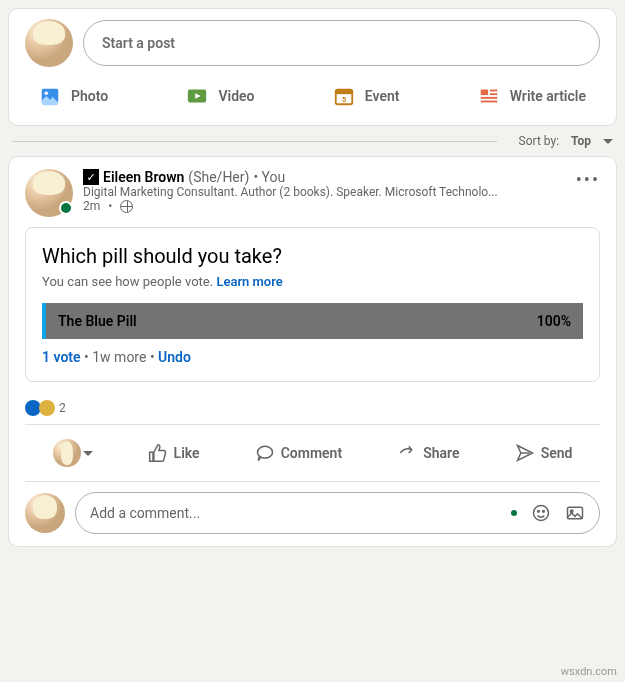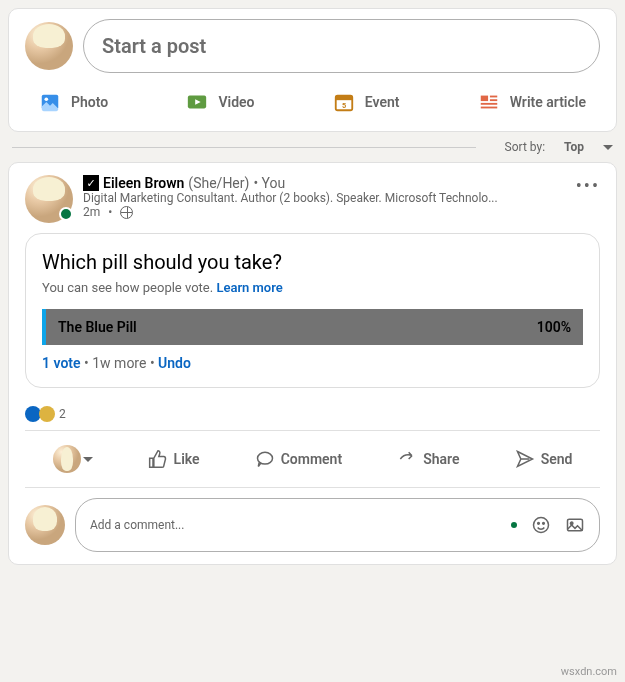--- a/index.html
+++ b/index.html
@@ -4,64 +4,64 @@
 <style>
 *{box-sizing:border-box;margin:0;padding:0;font-family:-apple-system,BlinkMacSystemFont,"Segoe UI",Roboto,sans-serif}
 body{background:#f3f2ef;padding:8px;width:625px}
 .card{background:#fff;border:1px solid #e0e0e0;border-radius:10px;margin-bottom:8px}
 .start-post{padding:10px 16px 6px}
 .sp-row{display:flex;align-items:center;gap:10px;margin-bottom:6px}
 .avatar{width:48px;height:48px;border-radius:50%;background:radial-gradient(circle at 30% 25%,#fdf0d8 0%,#e8c9a5 30%,#c9a67d 60%);position:relative;overflow:hidden;flex-shrink:0}
 .avatar::before{content:"";position:absolute;top:2px;left:8px;right:8px;height:24px;border-radius:50% 50% 40% 40%;background:#f7f0d3}
 .avatar.sm{width:40px;height:40px}
 .avatar.xs{width:28px;height:28px}
-.sp-input{flex:1;border:1px solid #b0b0b0;border-radius:28px;padding:14px 18px;color:#6e6e6e;font-size:20px;font-weight:600;cursor:pointer}
+.sp-input{flex:1;border:1px solid #b0b0b0;border-radius:28px;padding:14px 18px;color:#6e6e6e;font-size:14px;font-weight:600;cursor:pointer}
 .sp-actions{display:flex;justify-content:space-between;padding:2px 6px}
 .sp-btn{display:flex;align-items:center;gap:10px;padding:10px 8px;cursor:pointer;color:#666;font-size:14px;font-weight:600}
 .ic{width:22px;height:22px}
-.sort{display:flex;align-items:center;justify-content:flex-end;gap:19px;font-size:12px;color:#666;margin:4px 4px 8px}
+.sort{display:flex;align-items:center;justify-content:flex-end;gap:12px;font-size:12px;color:#666;margin:4px 4px 8px}
 .sort hr{flex:1;border:none;border-top:1px solid #ccc;margin-right:10px}
 .post{padding:12px 16px}
 .phead{display:flex;gap:10px;position:relative}
 .avatar-wrap{position:relative;flex-shrink:0}
 .presence{position:absolute;right:0;bottom:2px;width:14px;height:14px;background:#057642;border:2px solid #fff;border-radius:50%}
 .pinfo{flex:1;min-width:0}
 .name-row{display:flex;align-items:center;gap:4px;font-size:14px}
 .verified{width:16px;height:16px;background:#000;display:inline-flex;align-items:center;justify-content:center;color:#fff;font-size:11px}
 .name{font-weight:600}
 .pron{color:#666}
 .you{color:#666}
 .headline{color:#666;font-size:12px;white-space:nowrap;overflow:hidden;text-overflow:ellipsis;max-width:420px}
 .meta{color:#666;font-size:12px;display:flex;align-items:center;gap:8px}
 .globe{width:13px;height:13px;border:1.3px solid #666;border-radius:50%;position:relative}
 .globe::before,.globe::after{content:"";position:absolute;background:#666}
 .globe::before{left:0;right:0;top:50%;height:1px}
 .globe::after{top:0;bottom:0;left:50%;width:1px}
 .more{position:absolute;right:0;top:0;color:#666;font-size:18px;letter-spacing:2px;cursor:pointer}
 .ptext{margin:10px 0;font-size:14px}
 .hash{color:#0a66c2;font-weight:600;cursor:pointer}
-.poll{border:1px solid #ddd;border-radius:16px;padding:16px;margin:10px 0}
+.poll{border:1px solid #ddd;border-radius:8px;padding:16px;margin:10px 0}
 .pq{font-size:20px;font-weight:400;margin-bottom:6px}
 .psub{font-size:13px;color:#666;margin-bottom:14px}
 .learn{color:#0a66c2;font-weight:600;cursor:pointer}
 .popt{display:flex;align-items:center;justify-content:space-between;margin-bottom:10px;padding:10px 12px;font-size:14px;font-weight:600;border-left:4px solid #ccc;position:relative}
 .popt.win{background:#737373;border-left:4px solid #0ea5e9}
 .pfoot{font-size:14px;color:#666;margin-top:10px}
 .link{color:#0a66c2;font-weight:600;cursor:pointer}
 .reacts{display:flex;align-items:center;gap:4px;padding:8px 0;border-bottom:1px solid #e0e0e0;font-size:12px;color:#666}
 .ric{width:16px;height:16px;border-radius:50%}
 .ric.like{background:#0a66c2}
 .ric.cur{background:#ddb340;margin-left:-6px}
 .actions{display:flex;justify-content:space-around;padding:4px 0;border-bottom:1px solid #e0e0e0}
 .abtn{display:flex;align-items:center;gap:6px;padding:10px 8px;color:#666;font-size:14px;font-weight:600;cursor:pointer}
 .ai{width:20px;height:20px;fill:none;stroke:#666;stroke-width:1.8}
 .react-sel{display:flex;align-items:center;gap:2px;padding:10px 8px}
 .caret{width:0;height:0;border-left:5px solid transparent;border-right:5px solid transparent;border-top:5px solid #666}
 .comment-row{display:flex;align-items:center;gap:10px;padding:10px 0 0}
-.cinput{flex:1;border:1px solid #b0b0b0;border-radius:22px;padding:16px 14px;display:flex;align-items:center;color:#666;font-size:12px}
+.cinput{flex:1;border:1px solid #b0b0b0;border-radius:22px;padding:10px 14px;display:flex;align-items:center;color:#666;font-size:14px}
 .cright{margin-left:auto;display:flex;align-items:center;gap:14px}
 .dot-green{width:6px;height:6px;background:#057642;border-radius:50%}
 .watermark{position:fixed;right:8px;bottom:4px;font-size:11px;color:#999}
 </style>
 </head>
 <body>
 
 <div class="card start-post">
   <div class="sp-row">
     <div class="avatar"></div>

